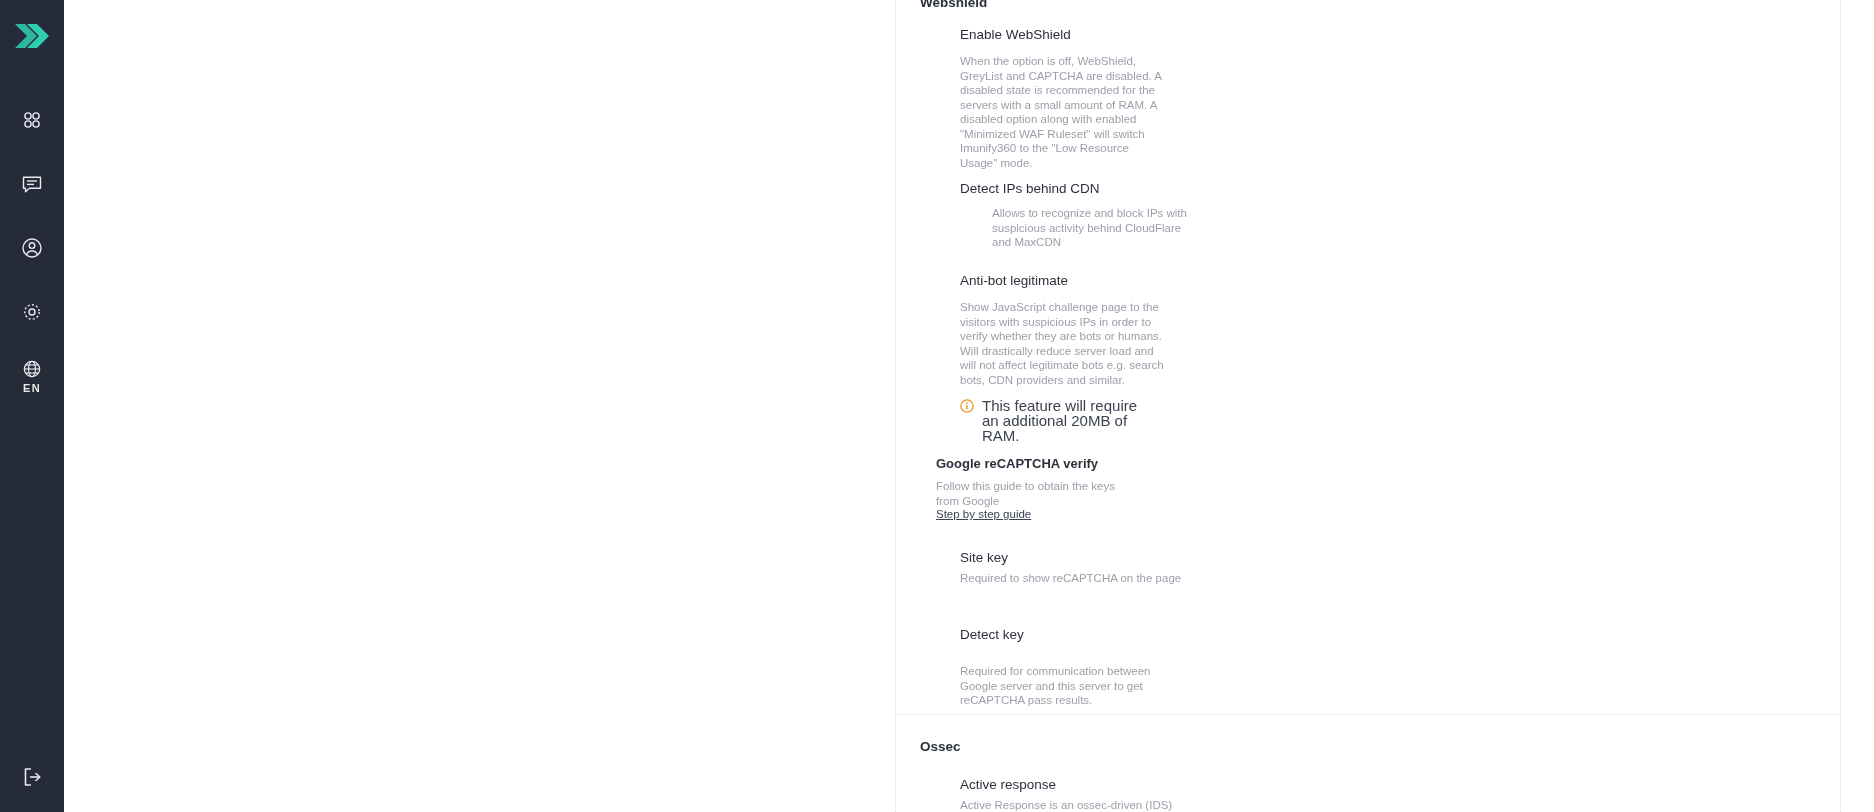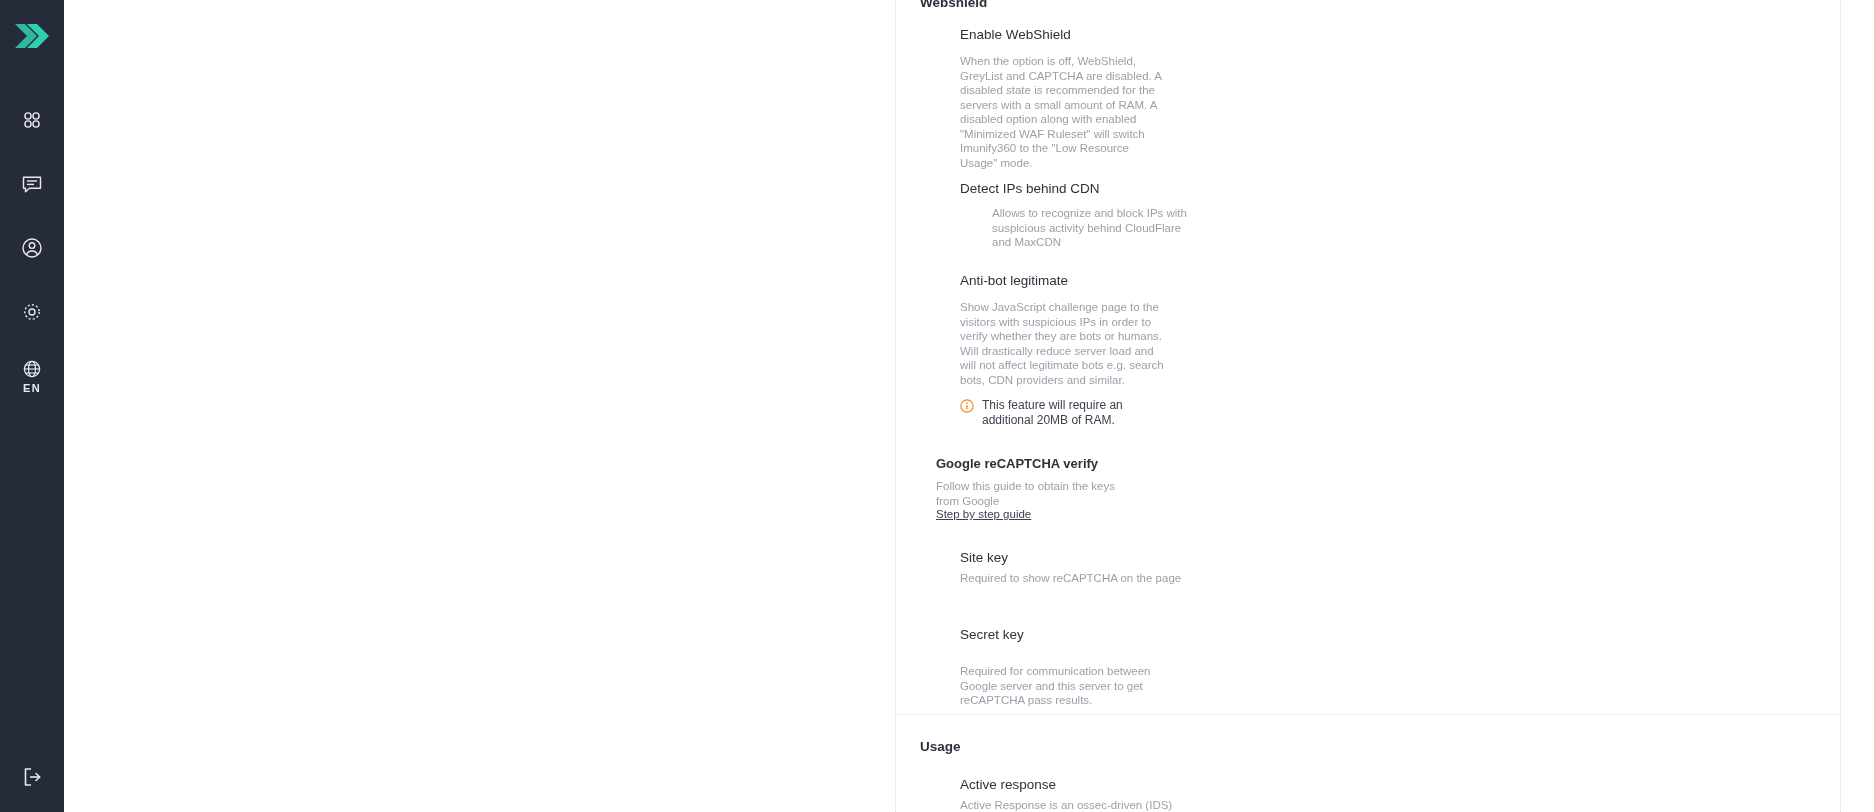--- a/index.html
+++ b/index.html
@@ -75,21 +75,21 @@
   .guide-link {
     font-size: 11.5px; color: #3c4250; text-decoration: underline;
     cursor: pointer; display: inline-block;
   }
 
   
   .note {
     display: flex; gap: 8px; align-items: flex-start;
   }
   .note-icon { flex: 0 0 14px; margin-top: 1px; }
-  .note-text { font-size: 12px; color: #3c4250; line-height: 15px; max-width: 170px; }
+  .note-text { font-size: 15px; color: #3c4250; line-height: 15px; max-width: 170px; }
 </style>
 </head>
 <body>
 
 <div id="app">
 
   <div class="sidebar">
 
     <div class="logo">
       <svg width="42" height="34" viewBox="0 0 42 34" aria-hidden="true">
@@ -210,31 +210,31 @@
           <div class="guide-link" style="position:absolute; left:40px; top:548px;">Step by step guide</div>
         </div>
 
         <div class="field">
           <div class="field-label" style="position:absolute; left:40px; top:589px;">Site key</div>
           <div class="field-desc" style="position:absolute; left:40px; top:611px; margin-top:0; max-width:230px;">Required to show reCAPTCHA on the page</div>
 
         </div>
 
         <div class="field">
-          <div class="field-label" style="position:absolute; left:40px; top:666px;">Secret key</div>
+          <div class="field-label" style="position:absolute; left:40px; top:666px;">Detect key</div>
           <div class="field-desc" style="position:absolute; left:40px; top:688px; margin-top:16px;">Required for communication between Google server and this server to get reCAPTCHA pass results.</div>
 
         </div>
 
       </div>
 
       <div style="position:absolute; left:0; top:754px; width:944px; height:1px; background:#eceef1;"></div>
 
       <div class="section">
-        <div class="group-title" style="position:absolute; left:24px; top:779px;">Usage</div>
+        <div class="group-title" style="position:absolute; left:24px; top:779px;">Ossec</div>
 
         <div class="field">
           <div class="field-label" style="position:absolute; left:40px; top:816px;">Active response</div>
           <div class="field-desc" style="position:absolute; left:40px; top:838px; margin-top:0; max-width:240px;">Active Response is an ossec-driven (IDS)</div>
 
         </div>
       </div>
 
     </div>
   </div>

